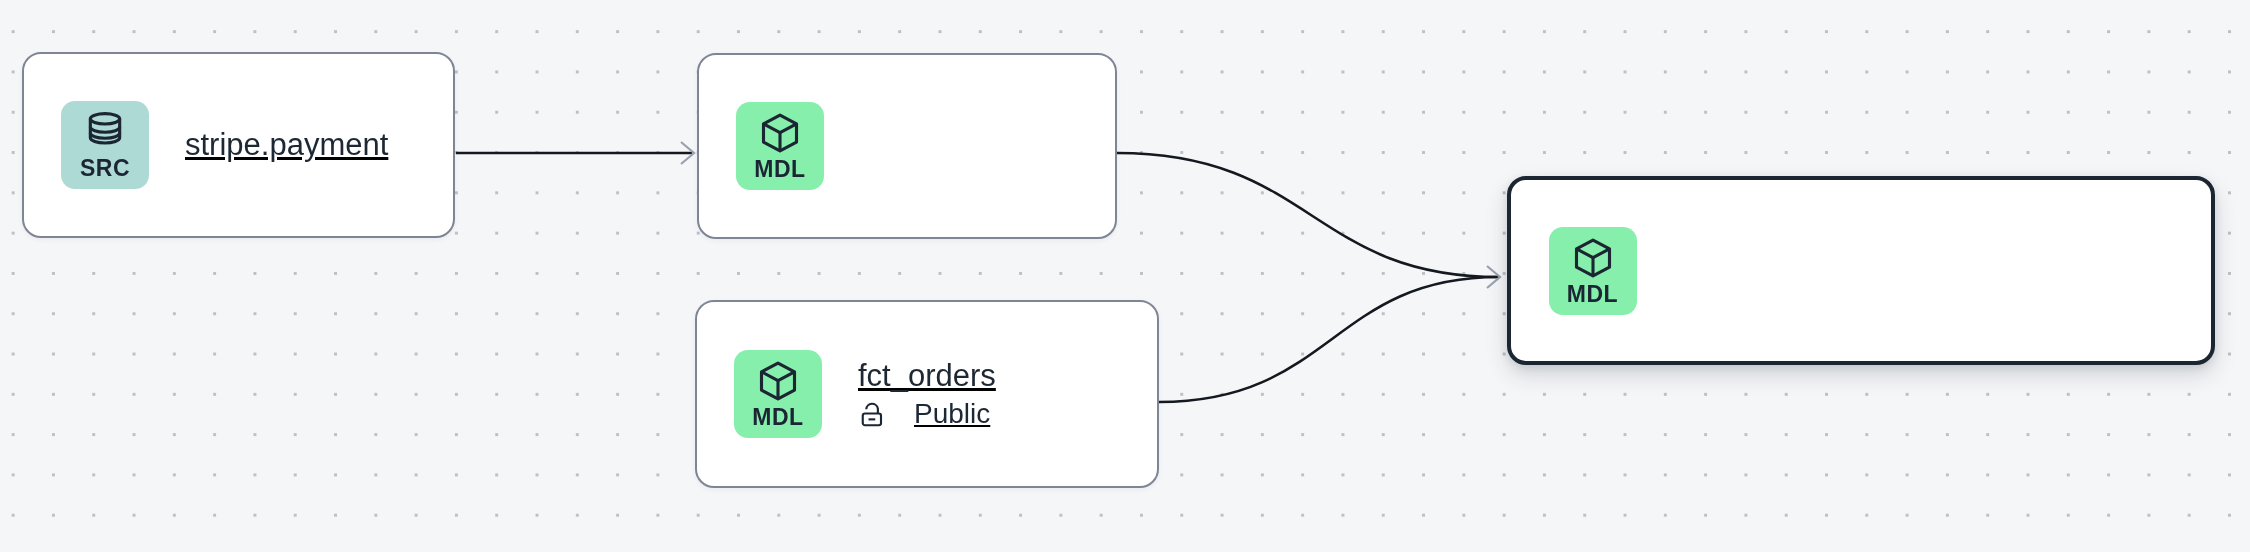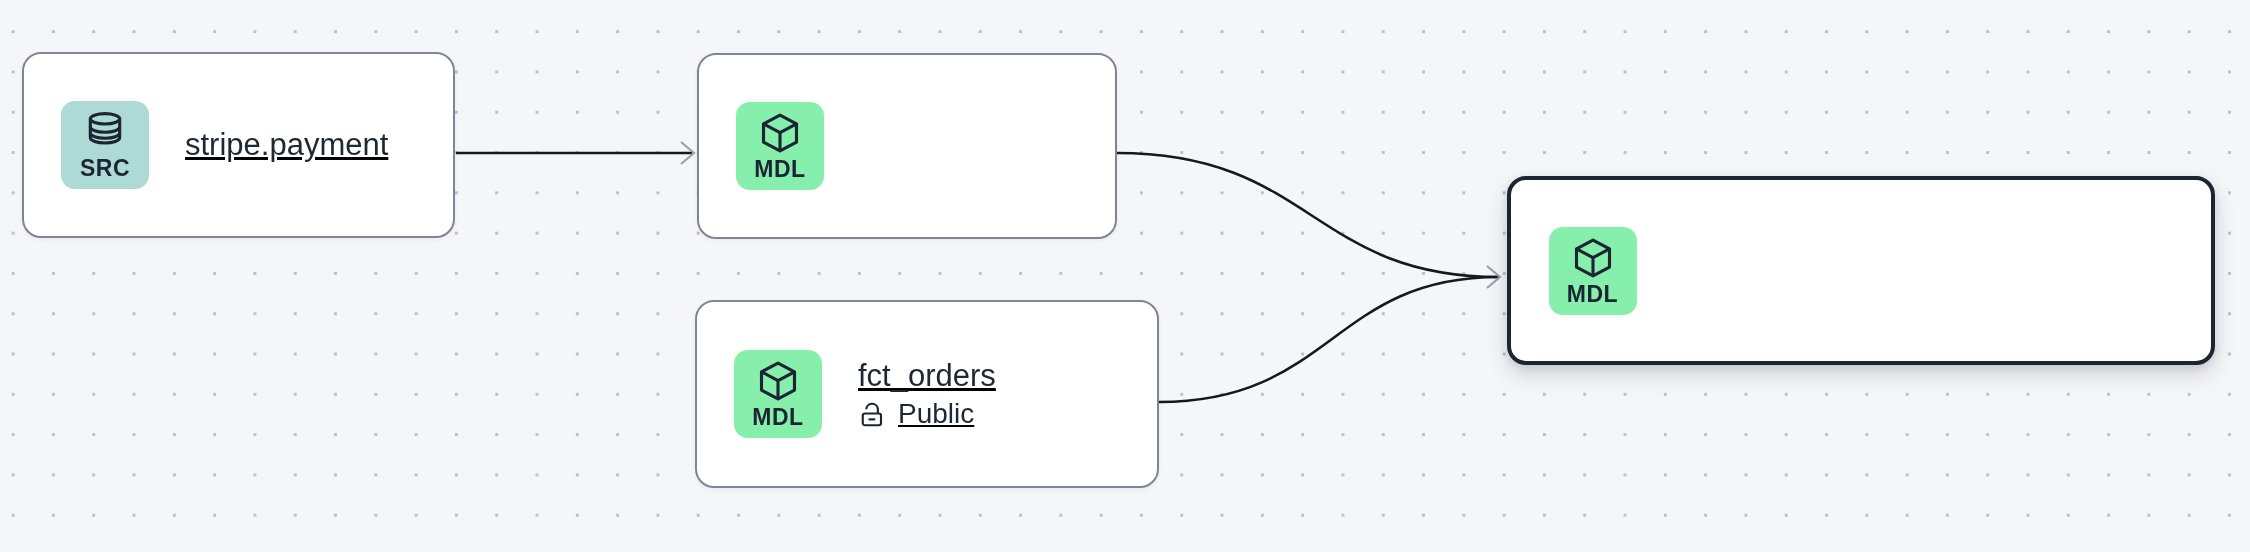--- a/index.html
+++ b/index.html
@@ -94,21 +94,21 @@
   .node-title {
     font-size: 31px;
     font-weight: 500;
     color: #1e2835;
     line-height: 1.15;
     white-space: nowrap;
   }
   .access-row {
     display: flex;
     align-items: center;
-    gap: 10px;
+    gap: 26px;
   }
   .access-row svg { display: block; }
   .access-label {
     font-size: 28px;
     font-weight: 400;
     color: #1e2835;
     line-height: 1.1;
     white-space: nowrap;
   }
 

